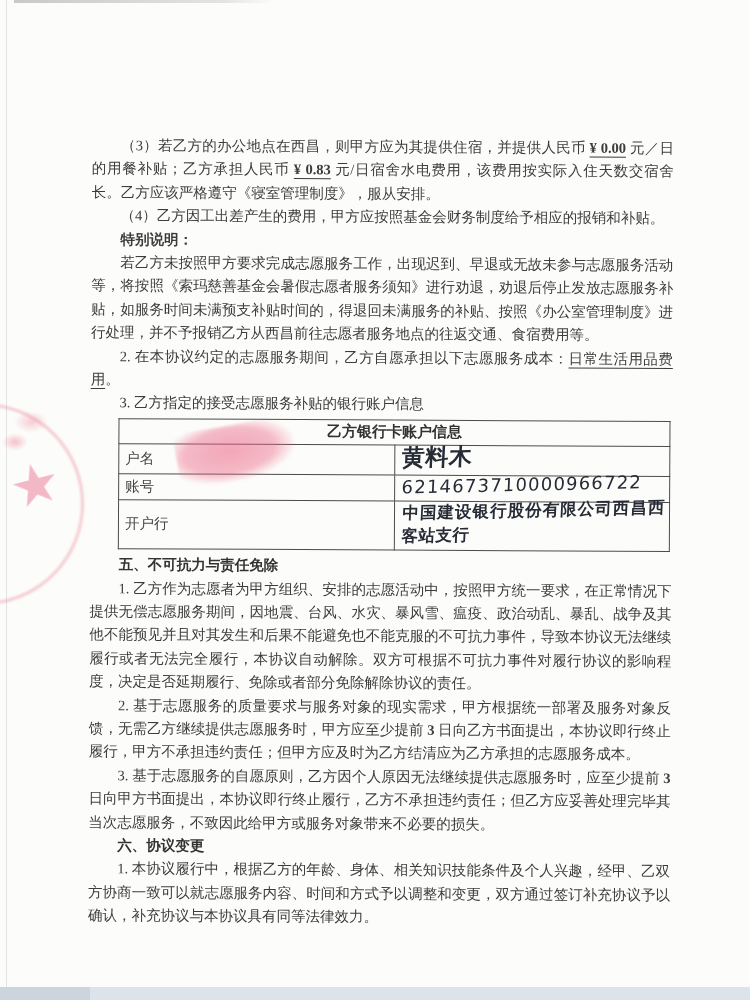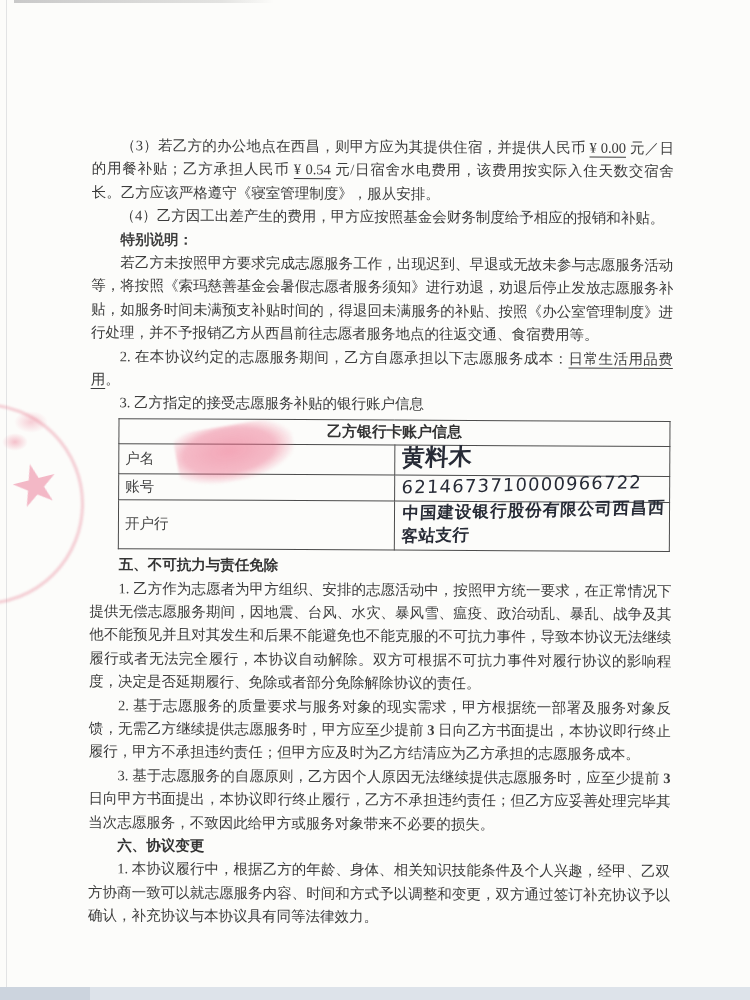--- a/index.html
+++ b/index.html
@@ -63,21 +63,21 @@
     color: #3c3c3c;
     text-align: justify;
     transform: rotate(0.3deg);
     transform-origin: top left;
   }
   .content p { margin: 0; text-indent: 2em; }
   .hang { text-indent: 1.7em; }
   .bold { font-weight: bold; }
   .heading { font-weight: bold; color: #333; text-indent: 1.7em; }
   .uline {
-    font-weight: normal;
+    font-weight: bold;
     text-decoration: underline;
     text-underline-offset: 4px;
     text-decoration-thickness: 1px;
     white-space: nowrap;
   }
   .uline-soft {
     text-decoration: underline;
     text-underline-offset: 4px;
     text-decoration-thickness: 1px;
   }
@@ -132,21 +132,21 @@
 
   <div class="seal-group">
     <div class="seal-ring"></div>
     <div class="seal-dot-a"></div>
     <div class="seal-dot-b"></div>
     <div class="seal-star">★</div>
   </div>
 
   <div class="content">
 
-    <p><span>（3）若乙方的办公地点在西昌，则甲方应为其提供住宿，并提供人民币 </span><span class="uline">¥ 0.00</span><span> 元／日的用餐补贴；乙方承担人民币 </span><span class="uline">¥ 0.54</span><span> 元/日宿舍水电费用，该费用按实际入住天数交宿舍长。乙方应该严格遵守《寝室管理制度》，服从安排。</span></p>
+    <p><span>（3）若乙方的办公地点在西昌，则甲方应为其提供住宿，并提供人民币 </span><span class="uline">¥ 0.00</span><span> 元／日的用餐补贴；乙方承担人民币 </span><span class="uline">¥ 0.83</span><span> 元/日宿舍水电费用，该费用按实际入住天数交宿舍长。乙方应该严格遵守《寝室管理制度》，服从安排。</span></p>
 
     <p>（4）乙方因工出差产生的费用，甲方应按照基金会财务制度给予相应的报销和补贴。</p>
 
     <p class="bold hang">特别说明：</p>
 
     <p>若乙方未按照甲方要求完成志愿服务工作，出现迟到、早退或无故未参与志愿服务活动等，将按照《索玛慈善基金会暑假志愿者服务须知》进行劝退，劝退后停止发放志愿服务补贴，如服务时间未满预支补贴时间的，得退回未满服务的补贴、按照《办公室管理制度》进行处理，并不予报销乙方从西昌前往志愿者服务地点的往返交通、食宿费用等。</p>
 
     <p><span>2. 在本协议约定的志愿服务期间，乙方自愿承担以下志愿服务成本：</span><span class="uline-soft">日常生活用品费用</span><span>。</span></p>
 
     <p class="hang">3. 乙方指定的接受志愿服务补贴的银行账户信息</p>

